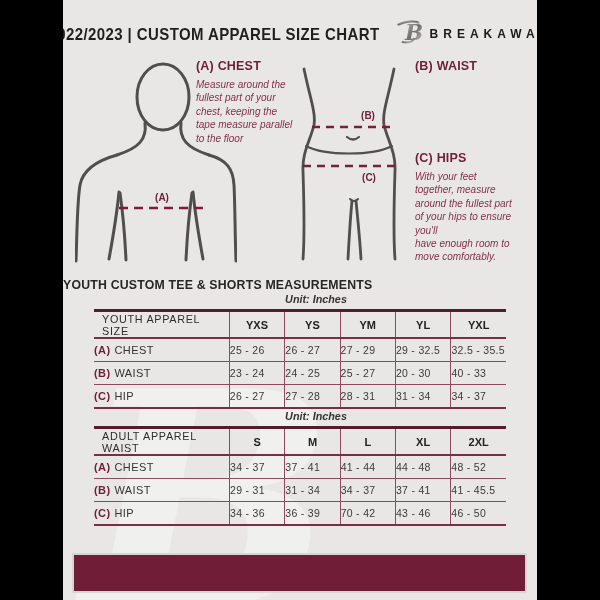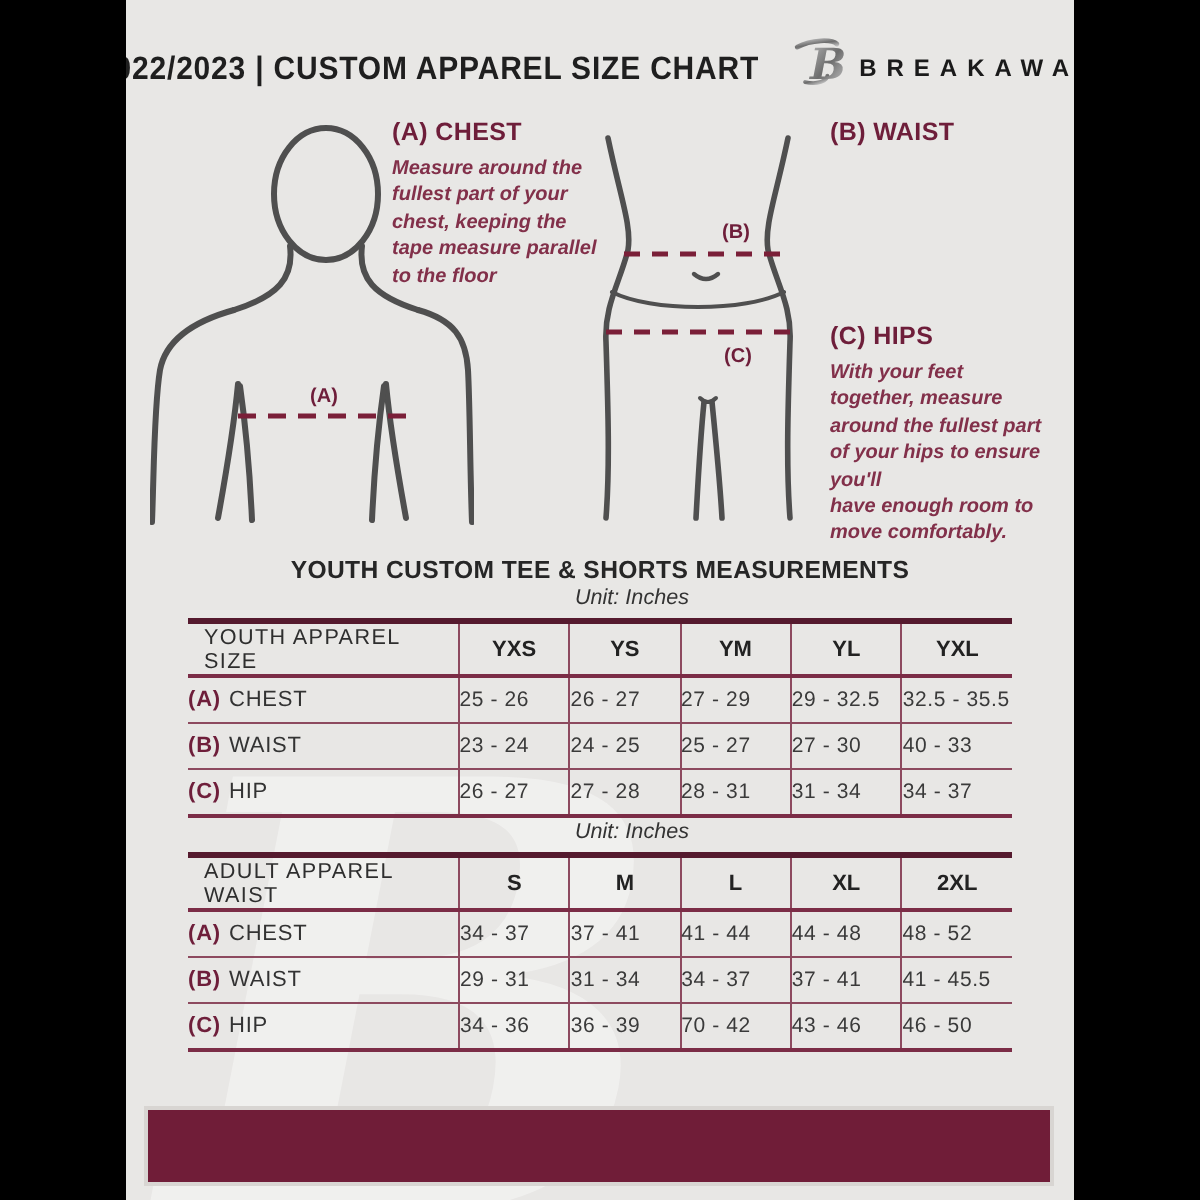--- a/index.html
+++ b/index.html
@@ -33,35 +33,35 @@
   .brand-name{font-size:12px;font-weight:800;color:#1a1a1a;letter-spacing:5px;}
   
   .figures{position:relative;height:214px;}
   .fig{position:absolute;}
   .inst{position:absolute;}
   .inst h3{
     margin:0 0 5px 0;font-size:12.5px;font-weight:800;color:#6e1e3a;letter-spacing:.2px;
   }
   .inst p{
     margin:0;font-size:10px;font-style:italic;color:#82304a;
-    line-height:1.34;white-space:pre-line;font-weight:700;
+    line-height:1.34;white-space:pre-line;font-weight:400;
   }
   .inst-chest{left:133px;top:8px;width:118px;}
   .inst-waist{left:352px;top:8px;width:118px;}
-  .inst-hips{left:352px;top:110px;width:120px;}
+  .inst-hips{left:352px;top:100px;width:120px;}
   
   .section-title{
-    margin:0;text-align:center;font-size:12.3px;font-weight:800;color:#262626;
+    margin:0;text-align:left;font-size:12.3px;font-weight:800;color:#262626;
     letter-spacing:.2px;
   }
   .section-title.youth{margin-top:13px;}
   .section-title.adult{margin-top:15px;}
   .unit{
     margin:1px 0 0 0;text-align:center;font-size:10.8px;font-style:italic;
-    color:#333;font-weight:400;padding-left:32px;
+    color:#333;font-weight:700;padding-left:32px;
   }
   table.size-table{
     border-collapse:collapse;width:412px;margin:4px auto 0;
     border-top:3px solid #551a2e;border-bottom:2px solid #7b2c46;
   }
   table.size-table th,table.size-table td{padding:0;}
   table.size-table th{
     height:25px;font-size:11px;font-weight:700;color:#222;text-align:center;
     border-bottom:2px solid #7b2c46;
   }
@@ -198,21 +198,21 @@
               <td class="val">26 - 27</td>
               <td class="val">27 - 29</td>
               <td class="val">29 - 32.5</td>
               <td class="val">32.5 - 35.5</td>
             </tr>
             <tr>
               <td class="label"><span class="key">(B)</span><span>WAIST</span></td>
               <td class="val">23 - 24</td>
               <td class="val">24 - 25</td>
               <td class="val">25 - 27</td>
-              <td class="val">27 - 30</td>
+              <td class="val">20 - 30</td>
               <td class="val">40 - 33</td>
             </tr>
             <tr>
               <td class="label"><span class="key">(C)</span><span>HIP</span></td>
               <td class="val">26 - 27</td>
               <td class="val">27 - 28</td>
               <td class="val">28 - 31</td>
               <td class="val">31 - 34</td>
               <td class="val">34 - 37</td>
             </tr>

